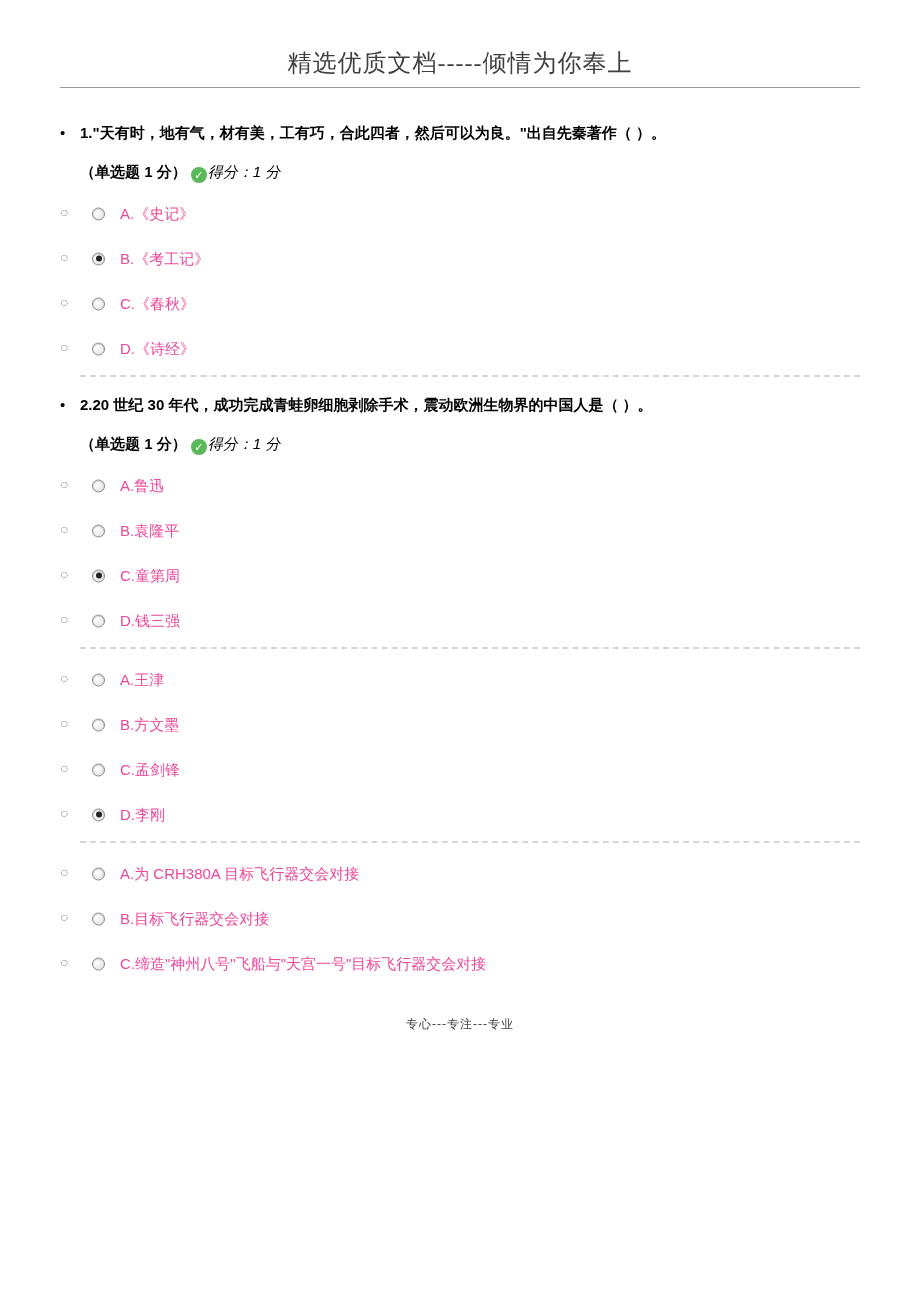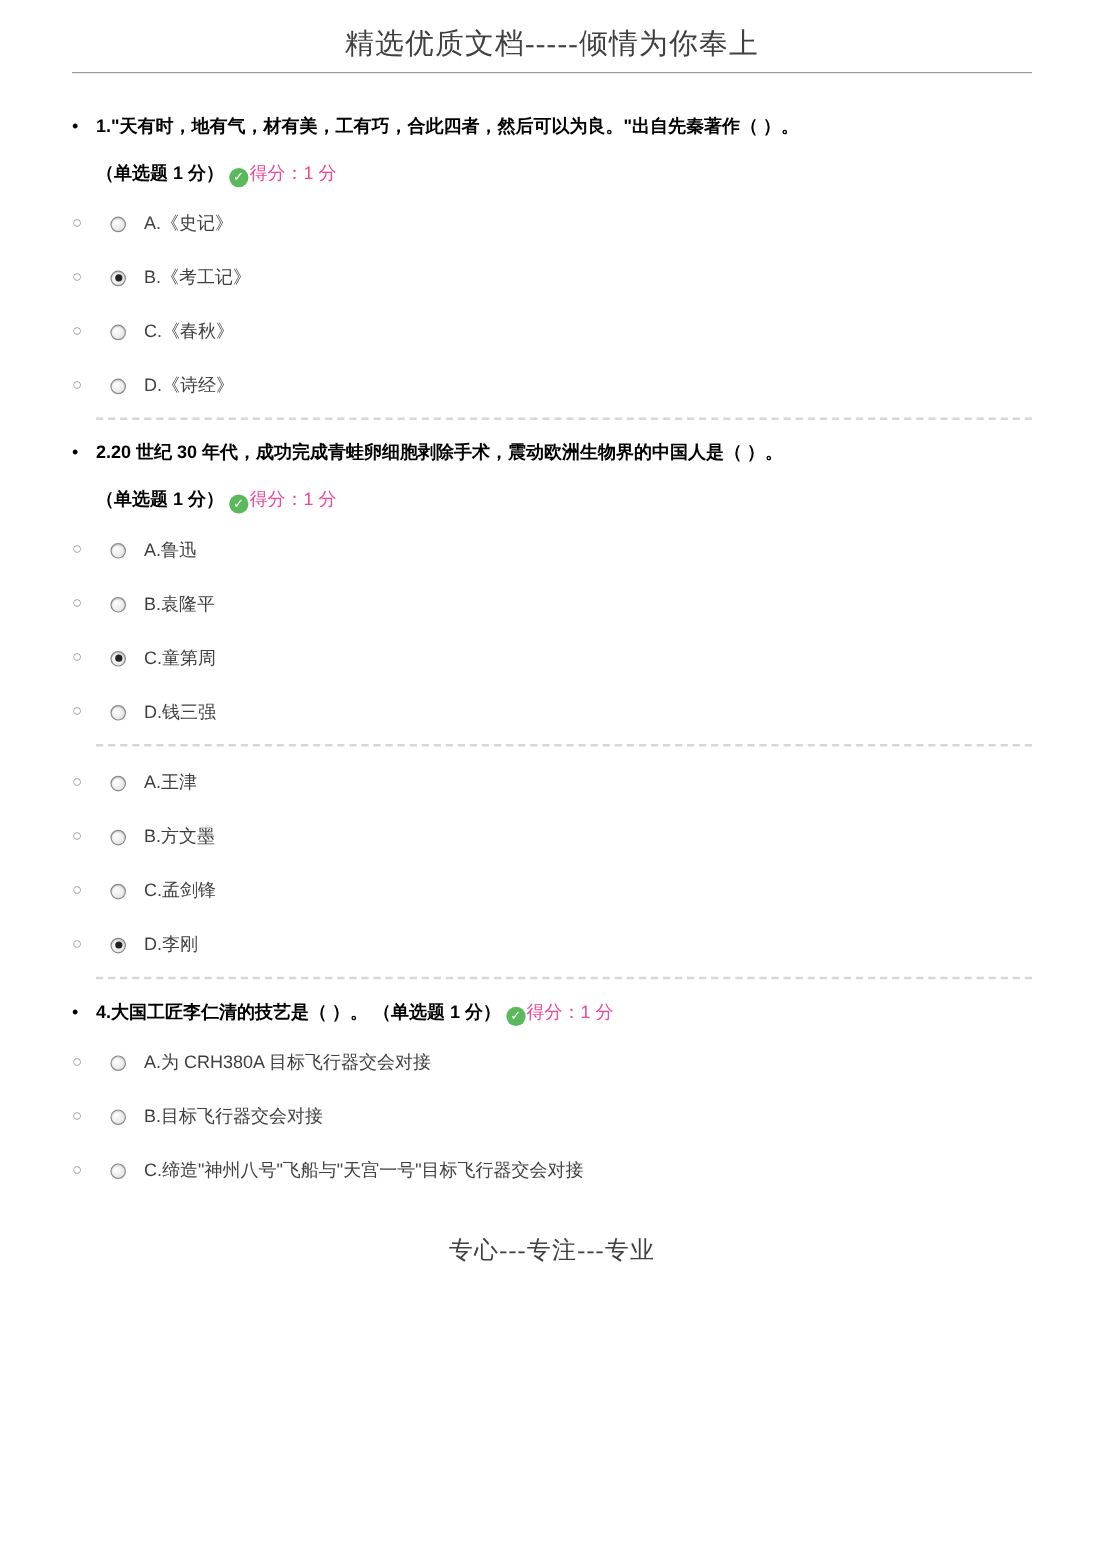--- a/index.html
+++ b/index.html
@@ -5,35 +5,35 @@
   * { margin: 0; padding: 0; box-sizing: border-box; }
   body {
     font-family: "Microsoft YaHei", "SimSun", Arial, sans-serif;
     background: #fff;
     width: 920px;
     margin: 0 auto;
     font-size: 15px;
     color: #000;
   }
   .page {
-    padding: 20px 60px 30px 60px;
+    padding: 47px 60px 30px 60px;
   }
   .header {
     text-align: center;
     font-size: 24px;
     font-family: "SimSun", serif;
     color: #404040;
     padding-bottom: 8px;
     border-bottom: 1px solid #999;
     margin-bottom: 25px;
     letter-spacing: 1px;
   }
   .footer {
     text-align: center;
-    font-size: 20px;
+    font-size: 12px;
     font-family: "SimSun", serif;
     color: #404040;
     margin-top: 30px;
     letter-spacing: 1px;
   }
   .qwrap { margin-left: 20px; }
   .question {
     line-height: 2.6;
     font-weight: bold;
     font-size: 15px;
@@ -55,22 +55,23 @@
     border-radius: 50%;
     color: #fff;
     font-size: 11px;
     line-height: 16px;
     text-align: center;
     vertical-align: -2px;
     margin-right: 1px;
     font-weight: normal;
   }
   .score {
-    color: #ec4899;
+    color: #000000;
     font-weight: normal;
+    font-style: italic;
   }
   .options-wrap {
     border-bottom: 2px dashed #d7d7d7;
     padding-bottom: 4px;
     margin-bottom: 8px;
   }
   .opt {
     line-height: 3;
     position: relative;
     padding-left: 40px;
@@ -98,21 +99,21 @@
   .radio.sel::after {
     content: "";
     position: absolute;
     left: 2.5px;
     top: 2.5px;
     width: 6px;
     height: 6px;
     background: #222;
     border-radius: 50%;
   }
-  .opt-text { color: #404040; text-align: right; }
+  .opt-text { color: #ec4899; text-align: right; }
 </style>
 </head>
 <body>
 
 <div class="page">
   <div class="header">精选优质文档-----倾情为你奉上</div>
 
   <div class="qwrap" id="questions">
       <div class="question"><span>1.</span><span>"天有时，地有气，材有美，工有巧，合此四者，然后可以为良。"出自先秦著作（ ）。</span><br><span>（单选题 1 分）</span> <span class="check-icon">✓</span><span class="score">得分：1 分</span></div>
       <div class="options-wrap">
@@ -127,21 +128,20 @@
         <div class="opt"><span class="bul">○</span><span class="radio"></span><span class="opt-text">B.袁隆平</span></div>
         <div class="opt"><span class="bul">○</span><span class="radio sel"></span><span class="opt-text">C.童第周</span></div>
         <div class="opt"><span class="bul">○</span><span class="radio"></span><span class="opt-text">D.钱三强</span></div>
       </div>
       <div class="options-wrap">
         <div class="opt"><span class="bul">○</span><span class="radio"></span><span class="opt-text">A.王津</span></div>
         <div class="opt"><span class="bul">○</span><span class="radio"></span><span class="opt-text">B.方文墨</span></div>
         <div class="opt"><span class="bul">○</span><span class="radio"></span><span class="opt-text">C.孟剑锋</span></div>
         <div class="opt"><span class="bul">○</span><span class="radio sel"></span><span class="opt-text">D.李刚</span></div>
       </div>
-      <div class="question"><span>4.</span><span>大国工匠李仁清的技艺是（ ）。</span> <span>（单选题 1 分）</span> <span class="check-icon">✓</span><span class="score">得分：1 分</span></div>
       <div>
         <div class="opt"><span class="bul">○</span><span class="radio"></span><span class="opt-text">A.为 CRH380A 目标飞行器交会对接</span></div>
         <div class="opt"><span class="bul">○</span><span class="radio"></span><span class="opt-text">B.目标飞行器交会对接</span></div>
         <div class="opt"><span class="bul">○</span><span class="radio"></span><span class="opt-text">C.缔造"神州八号"飞船与"天宫一号"目标飞行器交会对接</span></div>
       </div>
     </div>
 
   <div class="footer">专心---专注---专业</div>
 </div>
 

